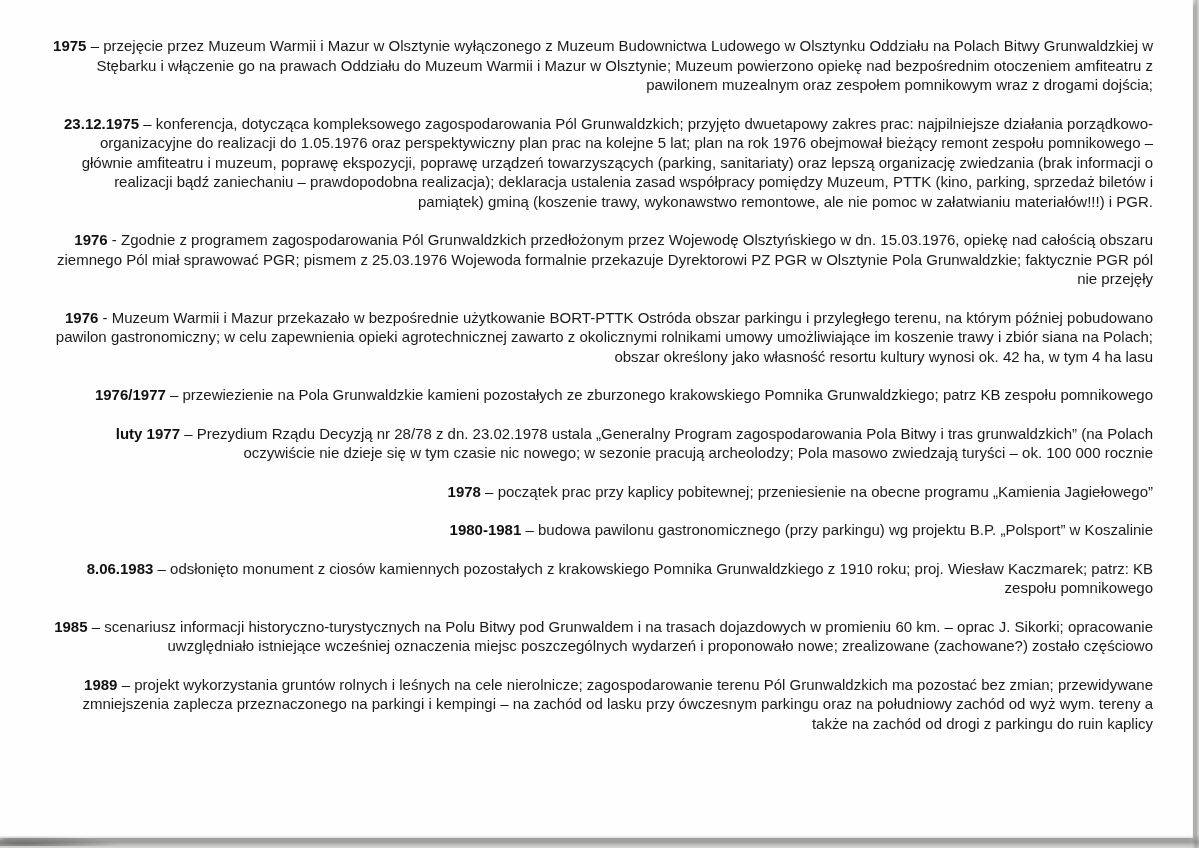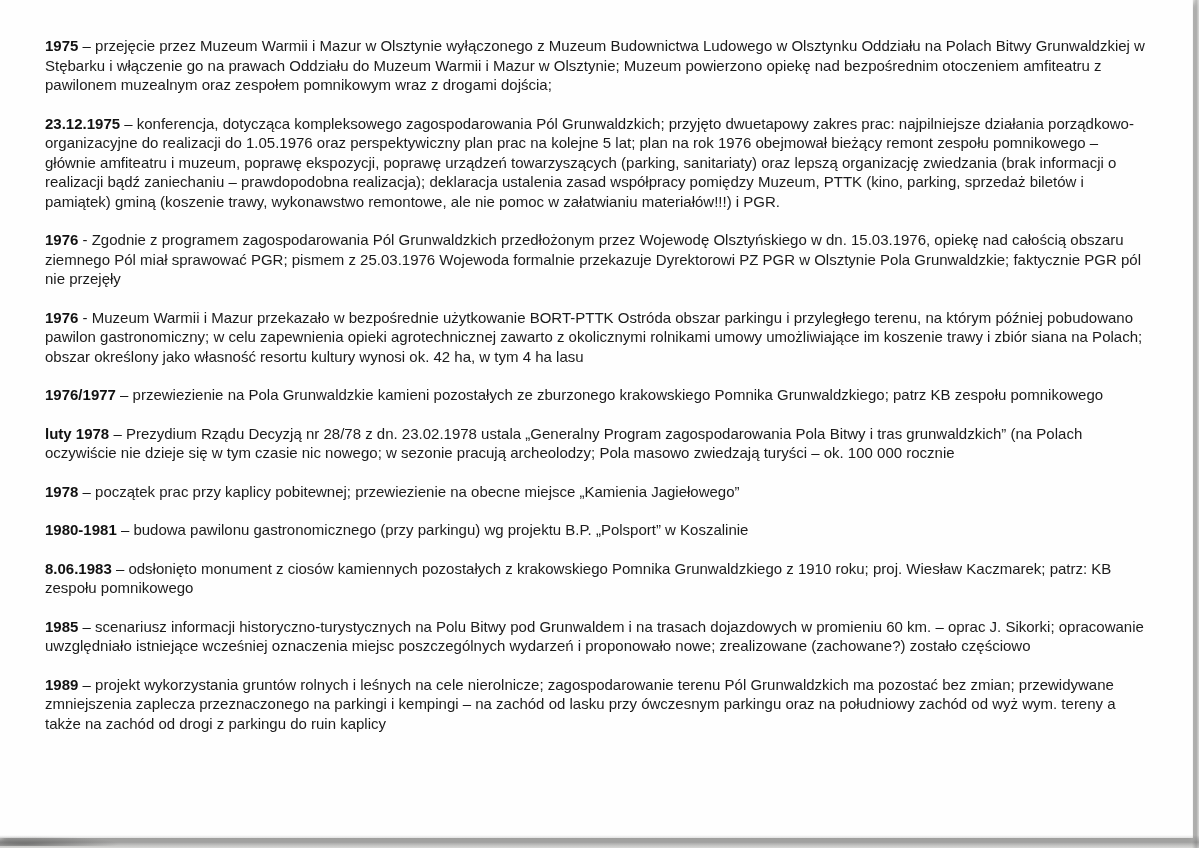--- a/index.html
+++ b/index.html
@@ -23,21 +23,21 @@
     background: #fefefe;
     box-shadow: 2px 3px 6px rgba(60,60,60,0.45);
     box-sizing: border-box;
     padding: 36px 40px 0 33px;
     color: #1b1b1b;
   }
   .timeline p.entry {
     margin: 0 0 19px 12px;
     font-size: 15px;
     line-height: 19.5px;
-    text-align: left;
+    text-align: right;
     color: #1b1b1b;
   }
   .timeline p.entry b {
     font-weight: bold;
     color: #111;
   }
   .scan-edge-right {
     position: absolute;
     top: 0;
     right: 0;
@@ -75,23 +75,23 @@
   <p class="entry"><b>23.12.1975</b><span> – konferencja, dotycząca kompleksowego zagospodarowania Pól Grunwaldzkich; przyjęto dwuetapowy zakres prac: najpilniejsze działania porządkowo-organizacyjne do realizacji do 1.05.1976 oraz perspektywiczny plan prac na kolejne 5 lat; plan na rok 1976 obejmował bieżący remont zespołu pomnikowego – głównie amfiteatru i muzeum, poprawę ekspozycji, poprawę  urządzeń towarzyszących (parking, sanitariaty) oraz lepszą organizację zwiedzania (brak informacji o realizacji bądź zaniechaniu – prawdopodobna realizacja); deklaracja ustalenia zasad współpracy pomiędzy Muzeum, PTTK (kino, parking, sprzedaż biletów i pamiątek) gminą (koszenie trawy, wykonawstwo remontowe, ale nie pomoc w załatwianiu materiałów!!!) i PGR.</span></p>
 
 
   <p class="entry"><b>1976</b><span> - Zgodnie z programem zagospodarowania Pól Grunwaldzkich przedłożonym przez Wojewodę Olsztyńskiego  w dn. 15.03.1976, opiekę nad całością obszaru ziemnego Pól miał sprawować PGR; pismem z 25.03.1976 Wojewoda formalnie przekazuje Dyrektorowi PZ PGR w Olsztynie Pola Grunwaldzkie; faktycznie PGR pól nie przejęły</span></p>
 
   <p class="entry"><b>1976</b><span> - Muzeum Warmii i Mazur przekazało w bezpośrednie użytkowanie BORT-PTTK Ostróda obszar parkingu i przyległego terenu, na którym później pobudowano pawilon gastronomiczny; w celu zapewnienia opieki agrotechnicznej zawarto z okolicznymi rolnikami umowy umożliwiające im koszenie trawy i zbiór siana na Polach; obszar określony jako własność resortu kultury wynosi ok. 42 ha, w tym 4 ha lasu</span></p>
 
   <p class="entry"><b>1976/1977</b><span> – przewiezienie na Pola Grunwaldzkie kamieni pozostałych ze zburzonego krakowskiego Pomnika Grunwaldzkiego; patrz KB zespołu pomnikowego</span></p>
 
 
-  <p class="entry"><b>luty 1978</b><span> – Prezydium Rządu Decyzją nr 28/78 z dn. 23.02.1978 ustala „Generalny Program zagospodarowania Pola Bitwy i tras grunwaldzkich” (na Polach oczywiście nie dzieje się w tym czasie nic nowego; w sezonie pracują archeolodzy; Pola masowo zwiedzają turyści – ok. 100 000 rocznie</span></p>
+  <p class="entry"><b>luty 1977</b><span> – Prezydium Rządu Decyzją nr 28/78 z dn. 23.02.1978 ustala „Generalny Program zagospodarowania Pola Bitwy i tras grunwaldzkich” (na Polach oczywiście nie dzieje się w tym czasie nic nowego; w sezonie pracują archeolodzy; Pola masowo zwiedzają turyści – ok. 100 000 rocznie</span></p>
 
-  <p class="entry"><b>1978</b><span> – początek prac przy kaplicy pobitewnej; przewiezienie na obecne miejsce „Kamienia Jagiełowego”</span></p>
+  <p class="entry"><b>1978</b><span> – początek prac przy kaplicy pobitewnej; przeniesienie na obecne programu „Kamienia Jagiełowego”</span></p>
 
   <p class="entry"><b>1980-1981</b><span> – budowa pawilonu gastronomicznego (przy parkingu) wg projektu B.P. „Polsport” w Koszalinie</span></p>
 
   <p class="entry"><b>8.06.1983</b><span> – odsłonięto monument z ciosów kamiennych pozostałych z krakowskiego Pomnika Grunwaldzkiego  z 1910 roku; proj. Wiesław Kaczmarek; patrz: KB zespołu pomnikowego</span></p>
 
   <p class="entry"><b>1985</b><span> – scenariusz informacji historyczno-turystycznych na Polu Bitwy pod Grunwaldem i na trasach dojazdowych w promieniu 60 km. – oprac J. Sikorki; opracowanie uwzględniało istniejące wcześniej oznaczenia miejsc poszczególnych wydarzeń i proponowało nowe; zrealizowane (zachowane?) zostało częściowo</span></p>
 
 
   <p class="entry"><b>1989</b><span> – projekt wykorzystania gruntów rolnych i leśnych na cele nierolnicze; zagospodarowanie terenu Pól Grunwaldzkich ma pozostać bez zmian; przewidywane zmniejszenia zaplecza przeznaczonego na parkingi i kempingi – na zachód od lasku przy ówczesnym parkingu oraz na południowy zachód od wyż wym. tereny a także na zachód od drogi z parkingu do ruin kaplicy</span></p>
 </div>

